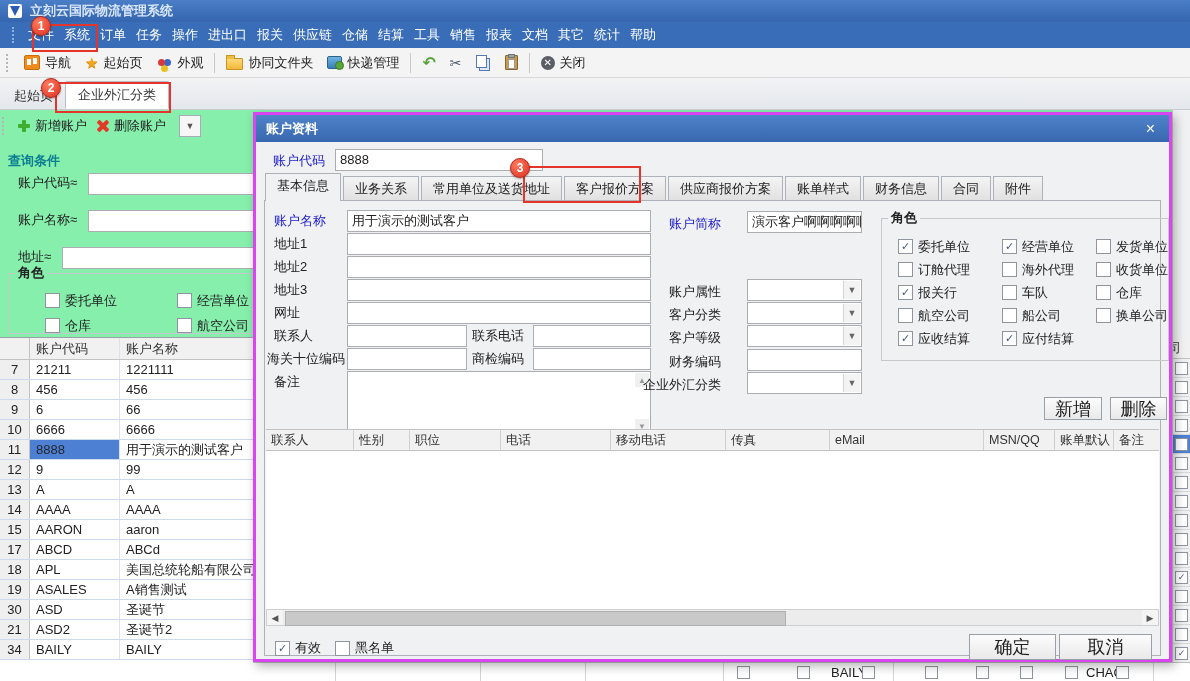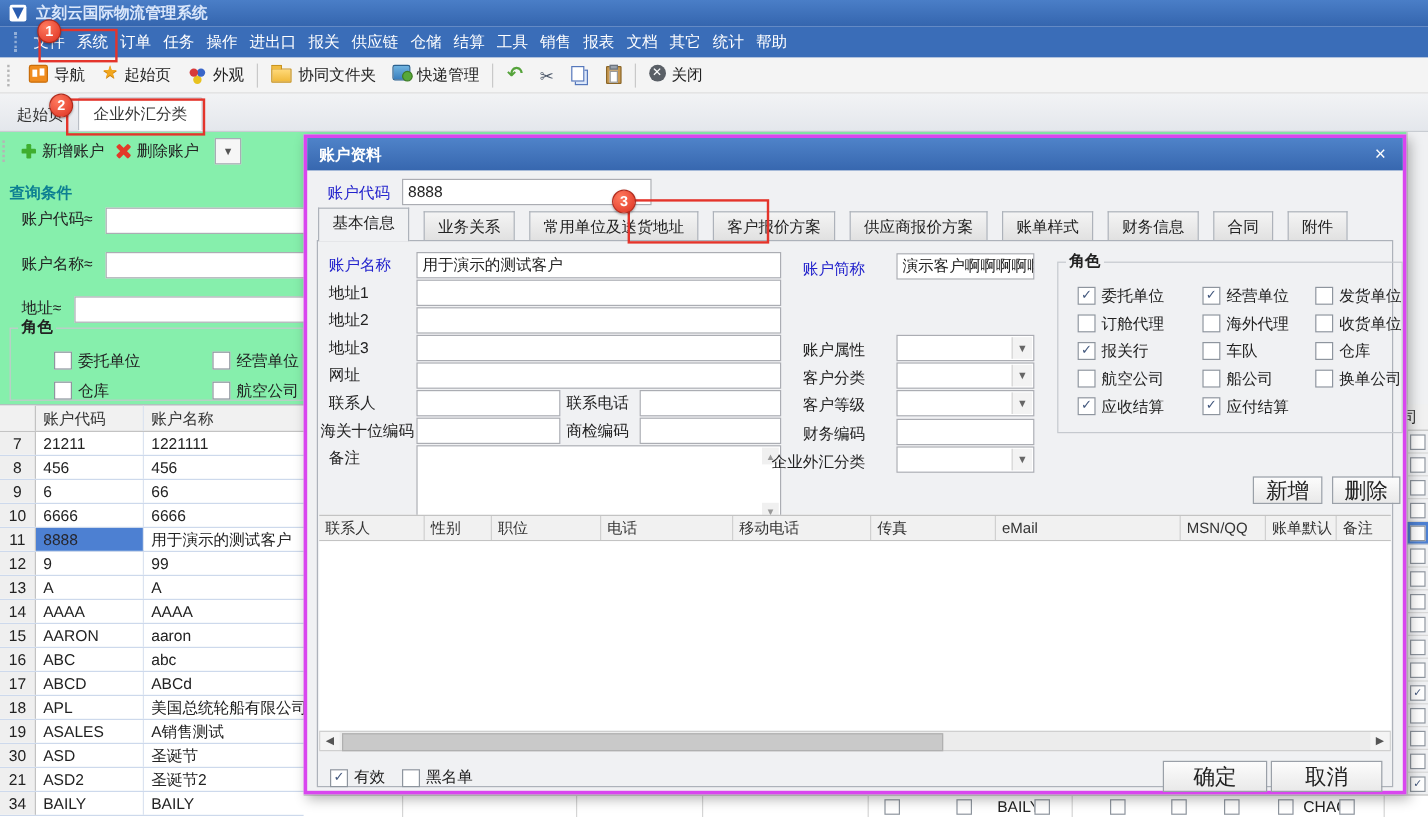--- a/index.html
+++ b/index.html
@@ -17,21 +17,21 @@
   
   .menubar{position:absolute;left:0;top:22px;width:100%;height:26px;background:#3a6db8;
            display:flex;align-items:center;padding-left:12px;box-sizing:border-box}
   .mgrip{width:3px;height:16px;border-left:2px dotted rgba(255,255,255,.45);margin-right:6px}
   .menu-item{color:#fff;font-size:13px;padding:0 5px;line-height:26px;cursor:default;white-space:nowrap}
 
   
   .toolbar{position:absolute;left:0;top:48px;width:100%;height:30px;background:#f4f4f4;
            border-bottom:1px solid #d9d9d9;display:flex;align-items:center;padding-left:4px;box-sizing:border-box}
   .tgrip{width:3px;height:18px;border-left:2px dotted #b5b5b5;margin:0 6px 0 2px}
-  .tb-btn{display:flex;align-items:flex-start;gap:5px;padding:21px 7px;font-size:13px;color:#222;white-space:nowrap}
+  .tb-btn{display:flex;align-items:center;gap:5px;padding:21px 7px;font-size:13px;color:#222;white-space:nowrap}
   .tb-sep{width:1px;height:20px;background:#c9c9c9;margin:0 4px}
   .ic-nav{width:14px;height:13px;background:#f08c1e;border:1px solid #c96d0a;border-radius:2px;position:relative}
   .ic-nav::after{content:"";position:absolute;left:2px;top:3px;width:4px;height:6px;background:#fff;box-shadow:6px -1px 0 0 #fff}
   .ic-star{color:#f2a71f;font-size:15px;line-height:14px;text-shadow:0 1px 0 #c97d08}
   .ic-palette{width:7px;height:7px;border-radius:50%;background:#d83a3a;margin:3px 7px 3px 2px;
               box-shadow:6px 0 0 0 #3a66c9, 3px 6px 0 0 #e8c21f}
   .ic-folder{width:15px;height:10px;background:linear-gradient(#ffd978,#f0b93a);border:1px solid #c99420;border-radius:1px;position:relative;margin-top:3px}
   .ic-folder::before{content:"";position:absolute;left:-1px;top:-4px;width:7px;height:3px;background:#f0bc42;border:1px solid #c99420;border-bottom:none;border-radius:1px 1px 0 0}
   .ic-express{width:13px;height:11px;background:linear-gradient(#6fb3e0,#3a7fbe);border:1px solid #2a618f;border-radius:2px;position:relative}
   .ic-express::after{content:"";position:absolute;right:-3px;bottom:-2px;width:7px;height:7px;border-radius:50%;background:#57a839;border:1px solid #3d7a24}
@@ -103,21 +103,21 @@
   .bchk{position:absolute;top:3px;width:11px;height:11px;font-size:9px;line-height:11px}
 
   
   .dialog{position:absolute;left:253px;top:2px;width:919px;height:550px;background:#f0f1f3;
           border:3px solid #d946ef;box-shadow:3px 4px 10px rgba(0,0,0,.3);z-index:5;box-sizing:border-box}
   .dlg-title{height:27px;background:linear-gradient(#4f83c9,#3767af);color:#fff;font-weight:bold;font-size:13px;
              display:flex;align-items:center;padding:0 10px}
   .dlg-close{margin-left:auto;font-size:16px;font-weight:normal;color:#fff;line-height:16px;padding:0 4px}
   .lab{position:absolute;font-size:13px;color:#222;height:21px;line-height:21px;white-space:nowrap}
   .lab.blue{color:#2222cc}
-  .dlg-tabs{position:absolute;left:9px;top:59px;height:27px;display:flex;align-items:flex-end;gap:12px}
+  .dlg-tabs{position:absolute;left:9px;top:59px;height:27px;display:flex;align-items:flex-end;gap:2px}
   .dtab{height:24px;line-height:24px;padding:0 11px;background:linear-gradient(#f4f4f4,#e0e0e0);
         border:1px solid #adb2ba;border-bottom:none;font-size:13px;color:#222;white-space:nowrap}
   .dtab.active{background:#f0f1f3;height:27px;z-index:2;position:relative}
   .dlg-page{position:absolute;left:8px;right:8px;top:85px;bottom:3px;border:1px solid #adb2ba;background:#f0f1f3}
   .dd{position:absolute;right:1px;top:1px;bottom:1px;width:16px;background:#f3f3f3;border-left:1px solid #d5d5d5;
       color:#666;font-size:9px;display:flex;align-items:center;justify-content:center}
   .tarea{position:absolute;background:#fff;border:1px solid #abadb3;font-size:13px}
   .sar{position:absolute;right:1px;width:14px;height:14px;background:#f0f0f0;color:#999;font-size:8px;
        display:flex;align-items:center;justify-content:center}
   .droles{display:grid;grid-template-columns:104px 94px auto;grid-auto-rows:23px;padding:6px 0 0 10px}
@@ -345,25 +345,20 @@
         <div class="c-code">AAAA</div>
         <div class="c-name">AAAA</div>
       </div>
 
       <div class="lrow">
         <div class="c-num">15</div>
         <div class="c-code">AARON</div>
         <div class="c-name">aaron</div>
       </div>
 
-      <div class="lrow">
-        <div class="c-num">16</div>
-        <div class="c-code">ABC</div>
-        <div class="c-name">abc</div>
-      </div>
 
       <div class="lrow">
         <div class="c-num">17</div>
         <div class="c-code">ABCD</div>
         <div class="c-name">ABCd</div>
       </div>
 
       <div class="lrow">
         <div class="c-num">18</div>
         <div class="c-code">APL</div>

